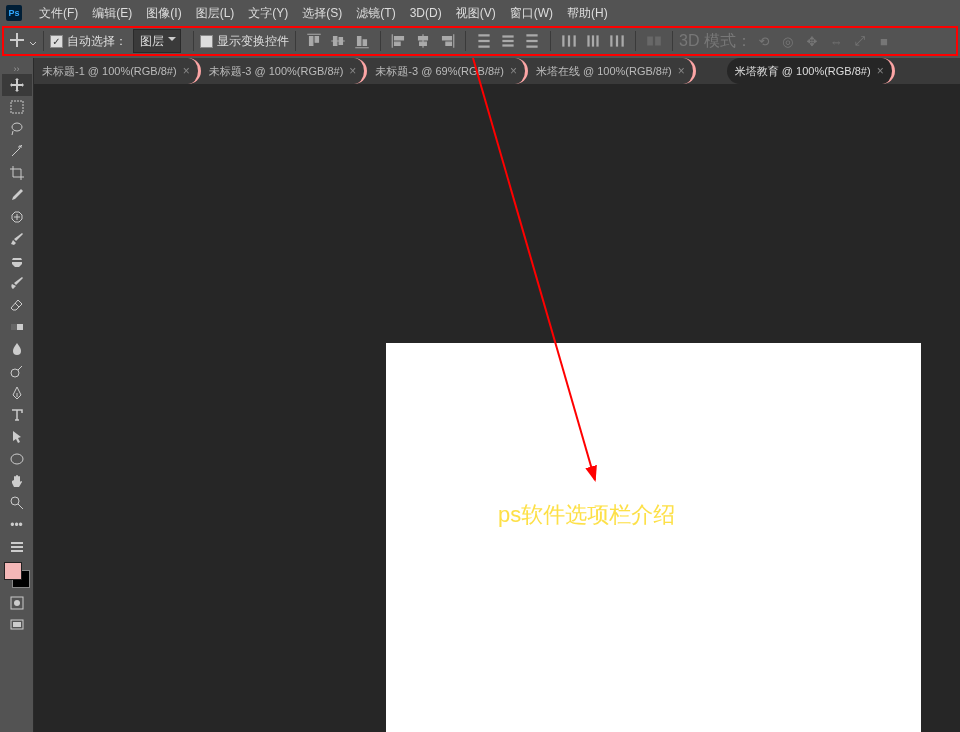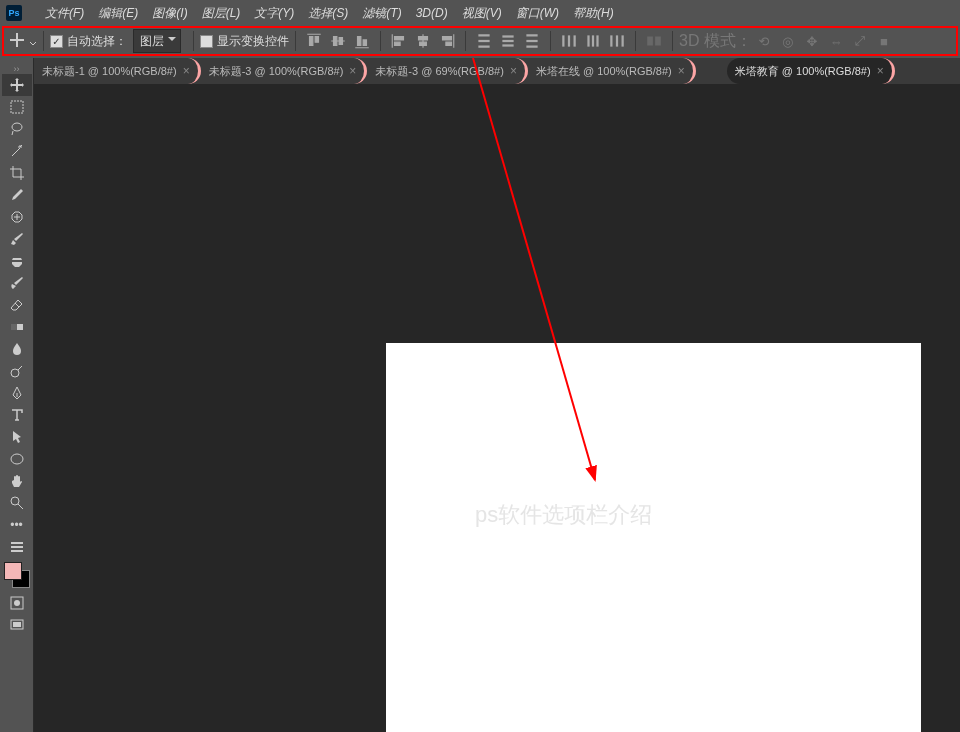--- a/index.html
+++ b/index.html
@@ -1,19 +1,19 @@
 <!DOCTYPE html>
 <html><head>
 <meta charset="utf-8">
 <style>
 *{margin:0;padding:0;box-sizing:border-box;font-family:"Microsoft YaHei",Arial,sans-serif;}
 body{width:960px;height:732px;background:#535353;overflow:hidden;position:relative;}
 .menubar{height:26px;background:#535353;display:flex;align-items:center;padding:0 6px;color:#ddd;font-size:12px;}
-.ps-icon{width:16px;height:16px;background:#001e36;color:#31a8ff;display:flex;align-items:center;justify-content:center;font-size:9px;font-weight:bold;border-radius:2px;margin-right:16px;}
-.menu-item{padding:0 7px;height:18px;display:flex;align-items:center;cursor:pointer;font-style:italic;}
+.ps-icon{width:16px;height:16px;background:#001e36;color:#31a8ff;display:flex;align-items:center;justify-content:center;font-size:9px;font-weight:bold;border-radius:2px;margin-right:10px;}
+.menu-item{padding:0 7px;height:18px;display:flex;align-items:center;cursor:pointer;}
 .optionsbar{height:30px;background:#535353;display:flex;align-items:center;padding:0 6px;color:#ddd;font-size:12px;border:2px solid red;position:relative;margin:0 2px 2px 2px;}
 .sep{width:1px;height:20px;background:#3a3a3a;margin:0 6px;}
 .move-ic{width:16px;height:16px;position:relative;}
 .move-ic::before{content:"";position:absolute;left:6px;top:0;width:2px;height:14px;background:#ccc;}
 .move-ic::after{content:"";position:absolute;top:6px;left:0;width:14px;height:2px;background:#ccc;}
 .chev{width:8px;height:8px;display:inline-block;margin-left:3px;}
 .chev svg{width:8px;height:8px;}
 .chk{width:13px;height:13px;border:1px solid #888;background:#ddd;margin-right:4px;display:flex;align-items:center;justify-content:center;font-size:10px;color:#333;}
 .chk.checked::before{content:"✓";}
 .sel{background:#3a3a3a;border:1px solid #2a2a2a;height:24px;padding:0 16px 0 6px;display:flex;align-items:center;position:relative;margin:0 6px;}
@@ -29,21 +29,21 @@
 .dots{color:#ccc;font-size:12px;text-align:center;margin:4px 0;}
 .swatches{width:26px;height:26px;position:relative;margin:4px auto;}
 .swatch-fg{width:18px;height:18px;background:#f4b8b8;border:1px solid #222;position:absolute;top:0;left:0;z-index:2;}
 .swatch-bg{width:18px;height:18px;background:#000;border:1px solid #888;position:absolute;bottom:0;right:0;}
 .workspace{flex:1;background:#262626;position:relative;}
 .tabs{height:26px;background:#3a3a3a;display:flex;align-items:stretch;font-size:11px;color:#bbb;}
 .tab{padding:0 8px;display:flex;align-items:center;border-right:3px solid #fca5a5;cursor:pointer;border-radius:13px;}
 .tab.active{background:#262626;color:#ddd;margin-left:31px;}
 .tab-close{margin-left:6px;color:#888;font-size:12px;}
 .canvas{position:absolute;top:285px;left:352px;width:535px;height:430px;background:#fff;}
-.annotation{position:absolute;top:500px;left:475px;color:#e5e5e5;font-size:22px;font-weight:500;z-index:10;}
+.annotation{position:absolute;top:500px;left:498px;color:#fde047;font-size:22px;font-weight:500;z-index:10;}
 .arrow-svg{position:absolute;top:40px;left:0;z-index:9;pointer-events:none;}
 </style>
 </head>
 <body>
 
 <div class="menubar">
   <div class="ps-icon">Ps</div>
   <div class="menu-item">文件(F)</div>
   <div class="menu-item">编辑(E)</div>
   <div class="menu-item">图像(I)</div>

